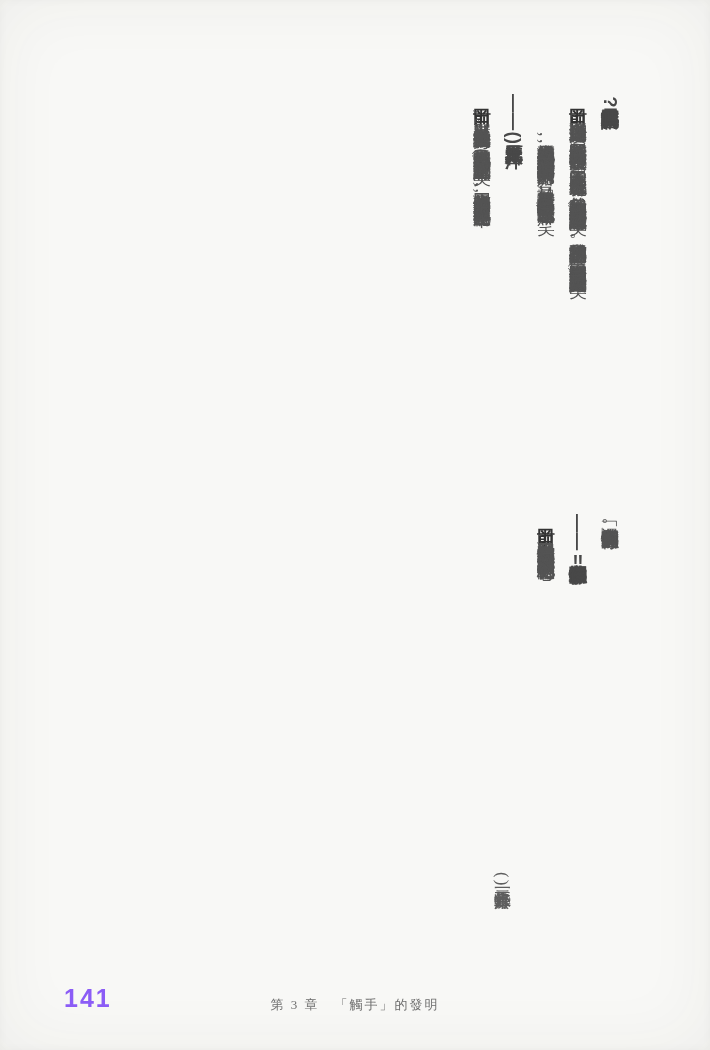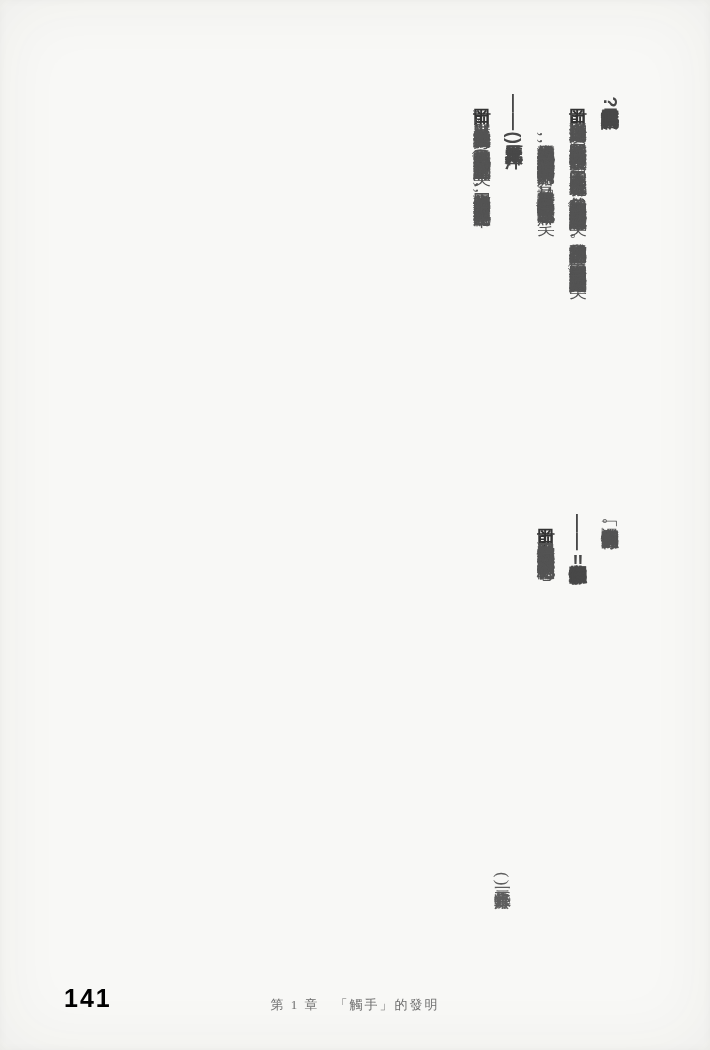--- a/index.html
+++ b/index.html
@@ -56,21 +56,21 @@
 
   
   .page-number {
     position: absolute;
     left: 64px;
     top: 984px;
     font-family: "Liberation Sans", "DejaVu Sans", sans-serif;
     font-weight: 700;
     font-size: 25px;
     letter-spacing: 2px;
-    color: #000000;
+    color: #8b5cf6;
   }
   .chapter-footer {
     position: absolute;
     top: 996px;
     left: 50%;
     transform: translateX(-50%);
     font-family: "Liberation Serif", "DejaVu Serif", serif;
     font-size: 13px;
     letter-spacing: 2px;
     color: #6e6e6e;
@@ -99,15 +99,15 @@
 
     <p class="para interviewer">——觸手和女性關係‼</p>
 
     <p class="para speech"><strong class="speaker-name">前田</strong><span>因為外國人對日本的漫畫和女性都很有興趣,所以只要跟他們聊這方面的話題並穿插一些笑話,他們就會聽得很開心。</span></p>
 
     <p class="para attribution">(收錄於二〇一五年十月)</p>
   </div>
 
   <div class="page-number">141</div>
 
-  <div class="chapter-footer">第 1 章　「觸手」的發明</div>
+  <div class="chapter-footer">第 3 章　「觸手」的發明</div>
 
 </div>
 
 </body></html>

